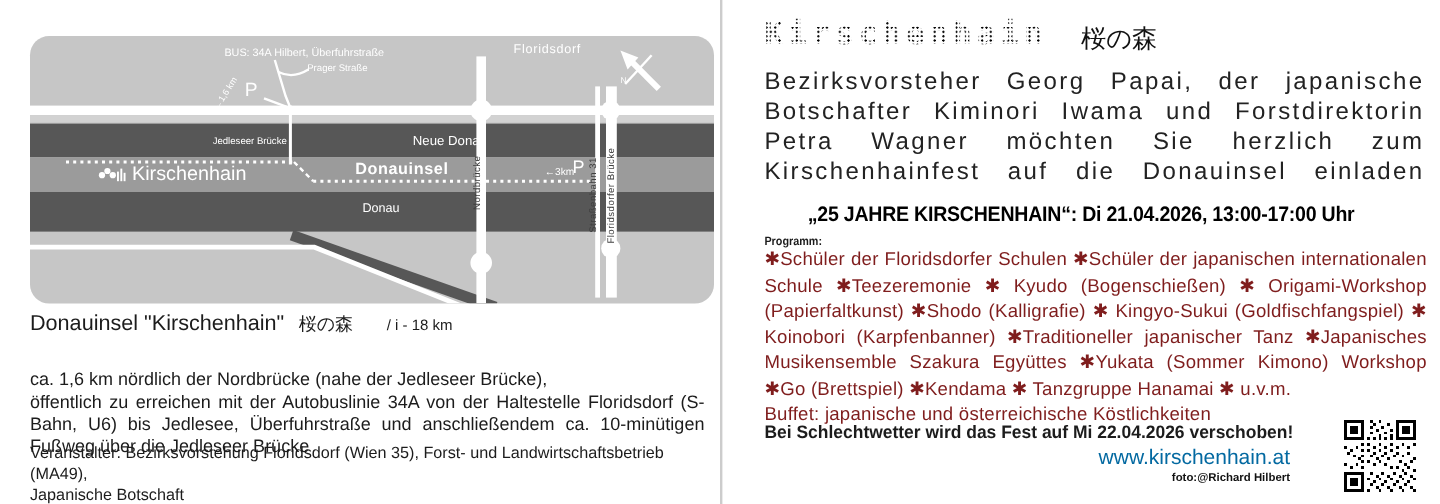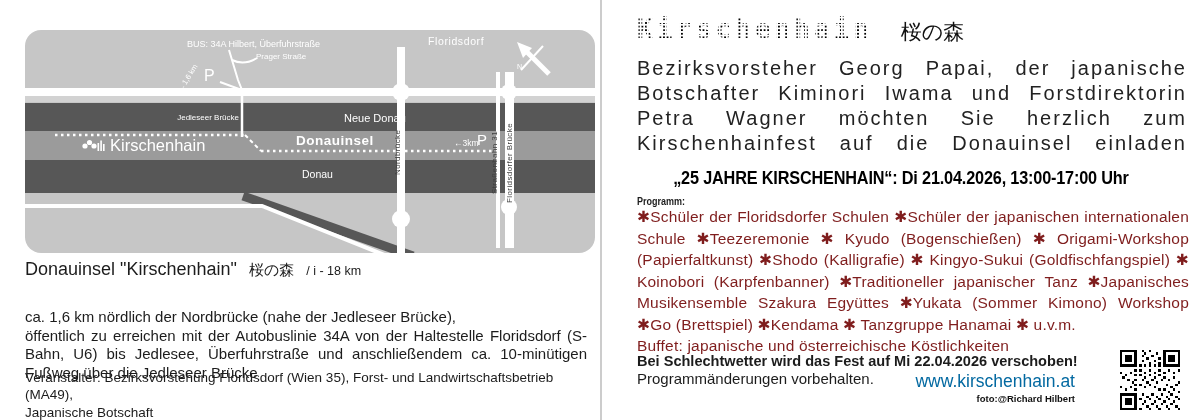--- a/index.html
+++ b/index.html
@@ -26,21 +26,21 @@
   .v-label{position:absolute;writing-mode:vertical-rl;transform:rotate(180deg);
            color:#3f3f3f;font-size:8px;letter-spacing:.4px;line-height:1;
            display:flex;align-items:center;justify-content:center;white-space:nowrap;}
   #lbl-nordbruecke{left:369px;top:76px;height:92px;}
   #lbl-strassenbahn{left:466px;top:74px;height:118px;}
   #lbl-floridbruecke{left:481px;top:74px;height:118px;}
 
   #left-heading{position:absolute;left:25px;top:259px;display:flex;align-items:baseline;}
   #left-heading .main{font-size:18px;}
   #left-heading .jp{font-size:15px;margin-left:12px;}
-  #left-heading .suffix{font-size:12.5px;margin-left:12px;}
+  #left-heading .suffix{font-size:12.5px;margin-left:28px;}
   #left-directions{position:absolute;left:25px;top:308px;width:562px;font-size:15px;
                    line-height:18.5px;text-align:justify;white-space:pre-line;}
   #left-organizer{position:absolute;left:25px;top:351px;width:562px;font-size:13.5px;
                   line-height:17.5px;white-space:pre-line;}
 
   
   #divider{position:absolute;left:600px;top:0;width:2px;height:420px;background:#ccc;}
 
   
   #title-row{position:absolute;left:637px;top:14px;display:flex;align-items:flex-start;gap:28px;}
@@ -186,21 +186,20 @@
     <span>Programm:</span>
   </div>
 
   <div id="program-block">
     <p id="program-text">✱Schüler der Floridsdorfer Schulen ✱Schüler der japanischen internationalen Schule  ✱Teezeremonie ✱ Kyudo (Bogenschießen) ✱ Origami-Workshop (Papierfaltkunst) ✱Shodo (Kalligrafie) ✱ Kingyo-Sukui (Goldfischfangspiel) ✱ Koinobori (Karpfenbanner) ✱Traditioneller japanischer Tanz ✱Japanisches Musikensemble Szakura Együttes ✱Yukata (Sommer Kimono) Workshop ✱Go (Brettspiel) ✱Kendama ✱ Tanzgruppe Hanamai ✱ u.v.m.</p>
     <p id="buffet-line">Buffet: japanische und österreichische Köstlichkeiten</p>
   </div>
 
   <div id="weather-block">
     <span id="weather-bold">Bei Schlechtwetter wird das Fest auf Mi 22.04.2026 verschoben!</span>
-    <span id="weather-note">Programmänderungen vorbehalten.</span>
   </div>
 
   <div id="website">www.kirschenhain.at</div>
   <div id="photo-credit">foto:@Richard Hilbert</div>
 
   <svg id="qr" viewBox="0 0 25 25" shape-rendering="crispEdges">
     <rect x="0" y="0" width="25" height="25" fill="#fff"></rect>
     <g fill="#000">
       <path fill-rule="evenodd" d="M0 0h7v7H0z M1 1v5h5V1z M2 2h3v3H2z"></path>
       <path fill-rule="evenodd" d="M18 0h7v7h-7z M19 1v5h5V1z M20 2h3v3h-3z"></path>

